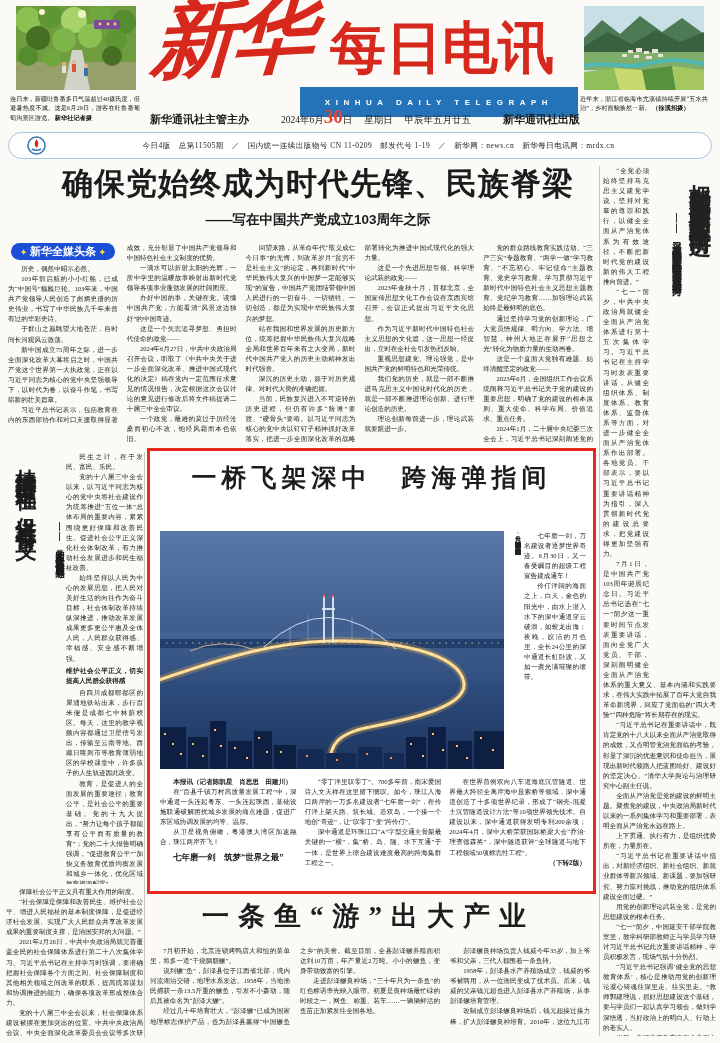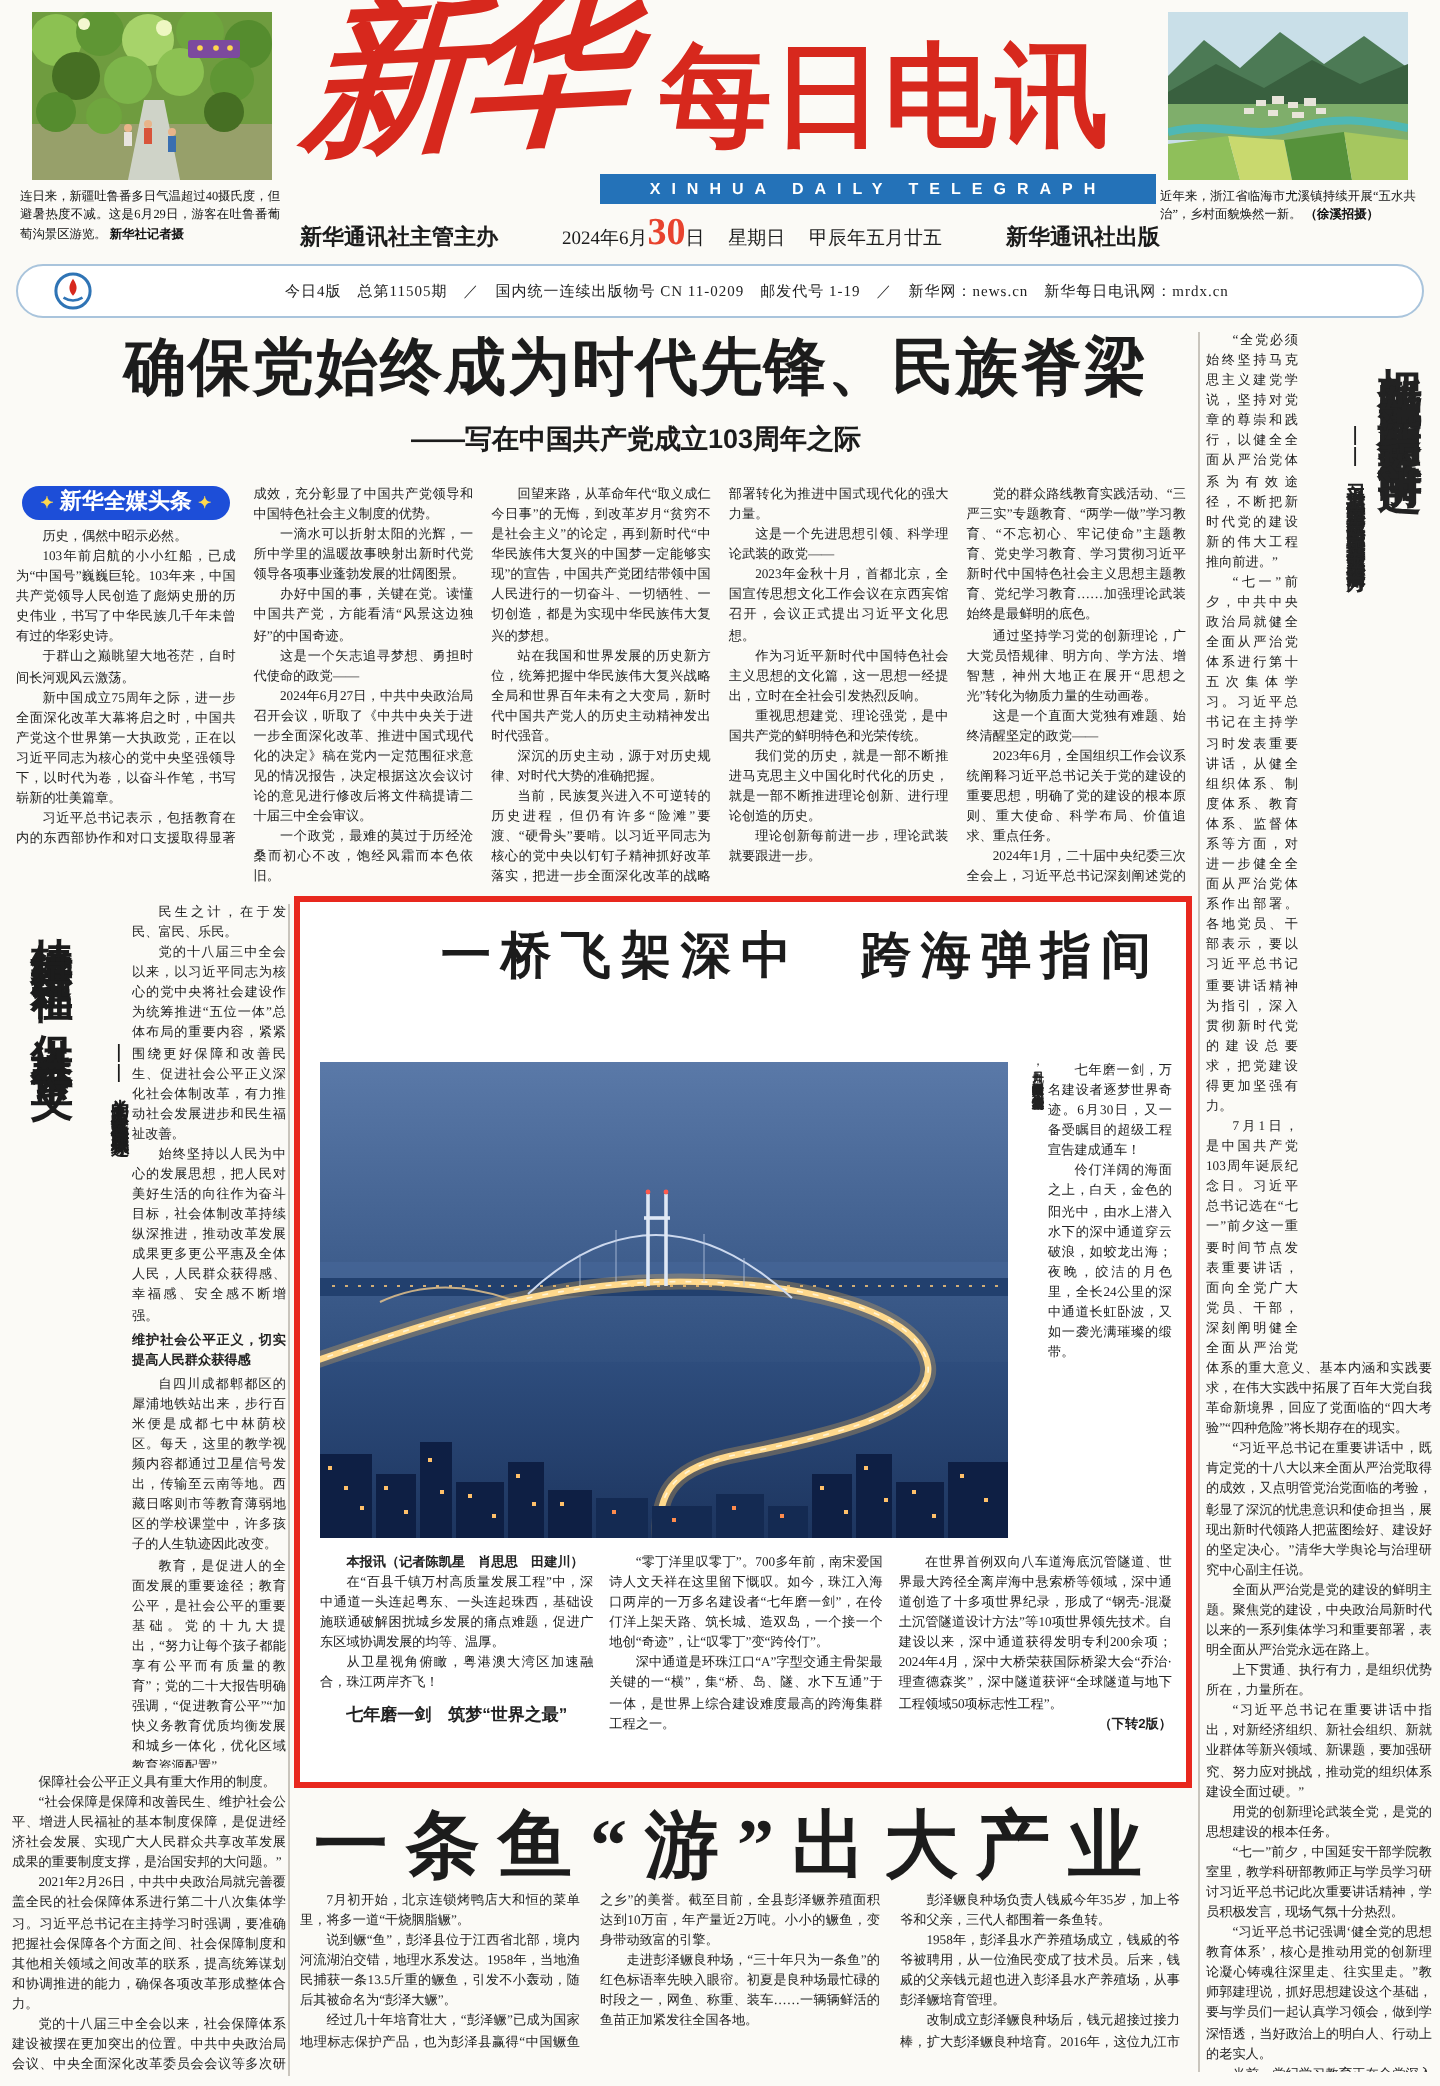--- a/index.html
+++ b/index.html
@@ -5,21 +5,21 @@
   html,body{margin:0;padding:0;background:#e9e7e2;}
   .page{position:relative;width:720px;height:1043px;margin:0 auto;background:#fbfaf6;
         font-family:"Liberation Serif",serif;color:#1c1c1c;overflow:hidden;}
   .abs{position:absolute;}
   
   .brand-callig{position:absolute;left:152px;top:-4px;font-size:84px;line-height:1;
     font-weight:900;color:#d7281d;font-style:italic;transform:skewX(-6deg) rotate(-3deg);
     font-family:"Liberation Serif",serif;letter-spacing:-6px;}
   .brand-rest{position:absolute;left:330px;top:20px;font-size:56px;line-height:1;font-weight:900;
     color:#d7281d;font-family:Liberation Sans, sans-serif;letter-spacing:0px;}
-  .eng-bar{position:absolute;left:300px;top:87px;width:278px;height:15px;background:#2472b8;
+  .eng-bar{position:absolute;left:300px;top:87px;width:278px;height:30px;background:#2472b8;
     display:flex;align-items:center;justify-content:center;}
   .eng-bar span{color:#fff;font-size:8px;font-weight:bold;letter-spacing:5.5px;
     font-family:"Liberation Sans",sans-serif;white-space:nowrap;}
   .subline{position:absolute;left:150px;top:106px;width:430px;display:flex;
     justify-content:space-between;align-items:baseline;}
   .subline .org,.subline .pub{font-size:11px;font-weight:900;}
   .dateseg{font-size:9.5px;white-space:nowrap;}
   .dateseg .day{font-size:19px;color:#e8432e;font-weight:bold;}
   
   .pill{position:absolute;left:8px;top:132px;width:702px;height:25px;border:1.5px solid #a9c4dc;
@@ -58,34 +58,34 @@
   .lv-sub{writing-mode:vertical-rl;font-size:9px;line-height:13px;letter-spacing:1px;
     font-family:"Liberation Sans",sans-serif;font-weight:bold;flex:0 0 22px;
     padding-inline-start:70px;}
   .lv-body{flex:1;overflow:hidden;}
   .subhead{font-weight:bold;font-family:"Liberation Sans",sans-serif;text-indent:0 !important;
     margin:2px 0 !important;}
   .left-bottom{height:150px;overflow:hidden;margin-top:3px;}
   
   .red-box{left:147px;top:448px;width:443px;height:440px;border:3px solid #e8281e;background:#fff;}
   .rb-head{position:absolute;left:0;top:10px;width:100%;text-align:center;font-size:25px;
-    font-weight:900;letter-spacing:5px;padding-left:29px;}
+    font-weight:900;letter-spacing:5px;}
   .rb-sub{position:absolute;left:0;top:52px;width:100%;text-align:center;font-size:11.5px;
     font-weight:600;font-family:"Liberation Sans",sans-serif;letter-spacing:2px;}
   .rb-photo{position:absolute;left:10px;top:80px;width:344px;height:238px;}
   .rb-vcap{position:absolute;left:356px;top:80px;height:238px;width:15px;writing-mode:vertical-rl;
     font-size:6px;line-height:7.5px;color:#222;}
   .rb-side{position:absolute;left:374px;top:80px;width:62px;height:238px;overflow:hidden;}
   .rb-cols{position:absolute;left:10px;top:326px;width:426px;height:104px;column-count:3;
     column-gap:8px;overflow:hidden;}
   .byline{font-weight:bold;}
   .subhead2{font-weight:bold;font-family:"Liberation Sans",sans-serif;text-align:center;
     text-indent:0 !important;font-size:8.5px;margin:3px 0 !important;}
   
-  .fish-head{left:147px;top:898px;width:443px;text-align:center;font-size:37px;font-weight:900;
+  .fish-head{left:147px;top:898px;width:443px;text-align:center;font-size:27px;font-weight:900;
     letter-spacing:9px;}
   .fish-cols{left:150px;top:946px;width:440px;height:90px;column-count:3;column-gap:10px;overflow:hidden;}
   
   .vline{position:absolute;width:1px;background:#c9c5bd;}
 </style>
 </head>
 <body>
 
 <div class="page">
 

